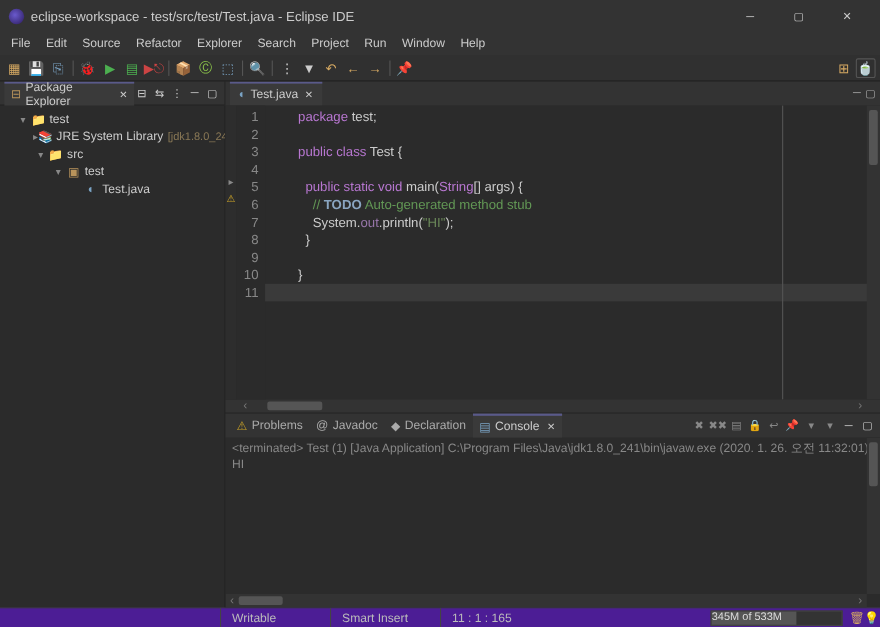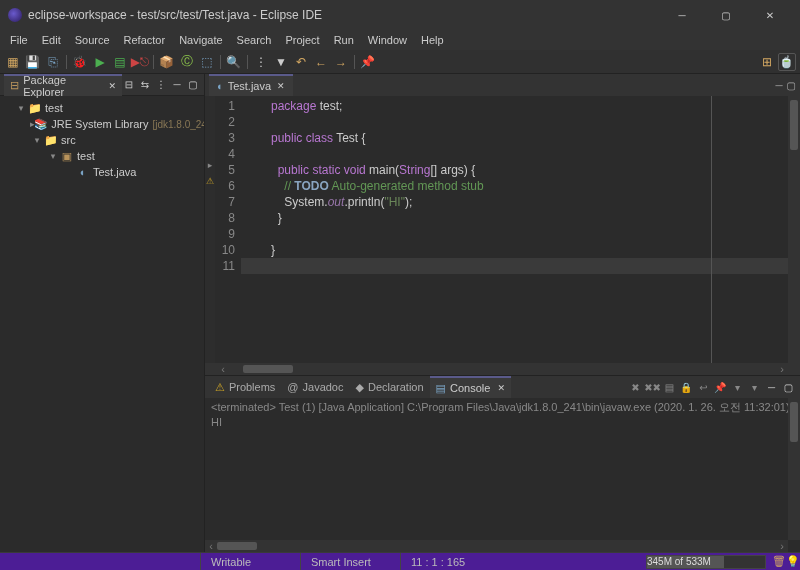--- a/index.html
+++ b/index.html
@@ -48,21 +48,21 @@
 .gutter .gl { height: 16px; }
 .code { flex: 1; padding: 2px 4px 0 4px; line-height: 16px; position: relative; }
 .code .cl { height: 16px; white-space: pre; color: #ccc; padding-left: 26px; }
 .code .cl .kw { color: #b877d1; }
 .code .cl .nm { color: #ccc; }
 .code .cl .ty { color: #b877d1; }
 .code .cl .pm { color: #ccc; }
 .code .cl .cm { color: #629755; }
 .code .cl .td { color: #8aa5c1; font-weight: bold; }
 .code .cl .st { color: #6a8759; }
-.code .cl .it { color: #9876aa; font-style: italic; }
+.code .cl .it { color: #9876aa; }
 .code .cl .dot { color: #555; }
 .code .caret-line { position: absolute; left: 0; right: 0; height: 16px; background: #3a3a3a; top: 162px; }
 .code .margin { position:absolute; top:0; bottom:0; left:470px; width:1px; background:#555; }
 .scroll-h { height: 12px; background: #333; display: flex; align-items: center; }
 .scroll-h .thumb { height: 8px; width: 50px; background: #555; margin-left: 14px; border-radius: 2px; }
 .scroll-h::before, .scroll-h::after { content: ""; width: 12px; height: 12px; display: block; color:#777; font-size:9px; }
 .scroll-v { position:absolute; right:0; top:0; bottom:0; width:12px; background:#333; }
 .scroll-v .thumb { width:8px; height:50px; background:#555; margin-left:2px; margin-top:4px; border-radius:2px;}
 
 .bottom { height: 176px; display: flex; flex-direction: column; }
@@ -98,21 +98,21 @@
     <div class="win-btn">▢</div>
     <div class="win-btn close">✕</div>
   </div>
 </div>
 
 <div class="menubar" id="menubar">
     <div class="menu-item">File</div>
     <div class="menu-item">Edit</div>
     <div class="menu-item">Source</div>
     <div class="menu-item">Refactor</div>
-    <div class="menu-item">Navigate</div>
+    <div class="menu-item">Explorer</div>
     <div class="menu-item">Search</div>
     <div class="menu-item">Project</div>
     <div class="menu-item">Run</div>
     <div class="menu-item">Window</div>
     <div class="menu-item">Help</div>
   </div>
 
 <div class="toolbar">
   <div class="tb-icon" style="color:#d4a862">▦</div>
   <div class="tb-icon" style="color:#7aa3c4">💾</div>

